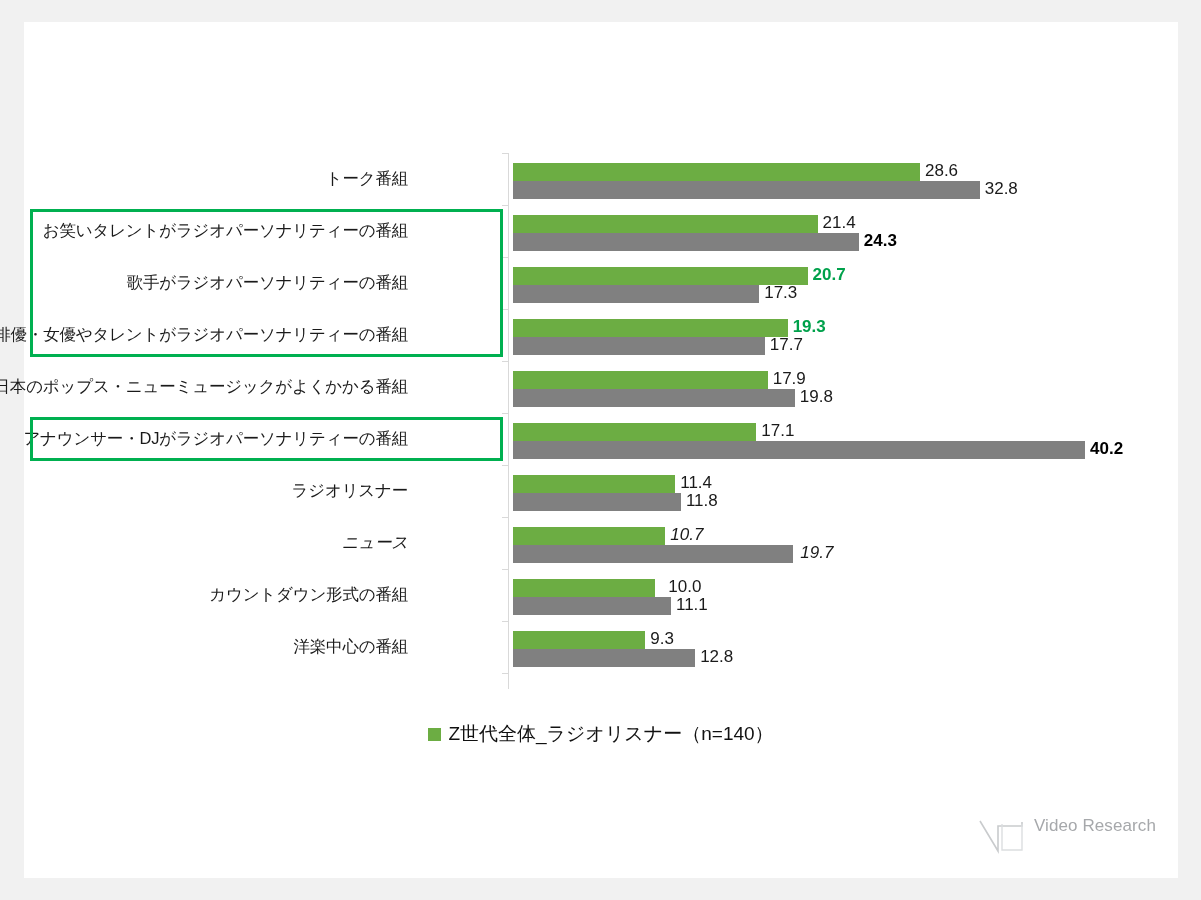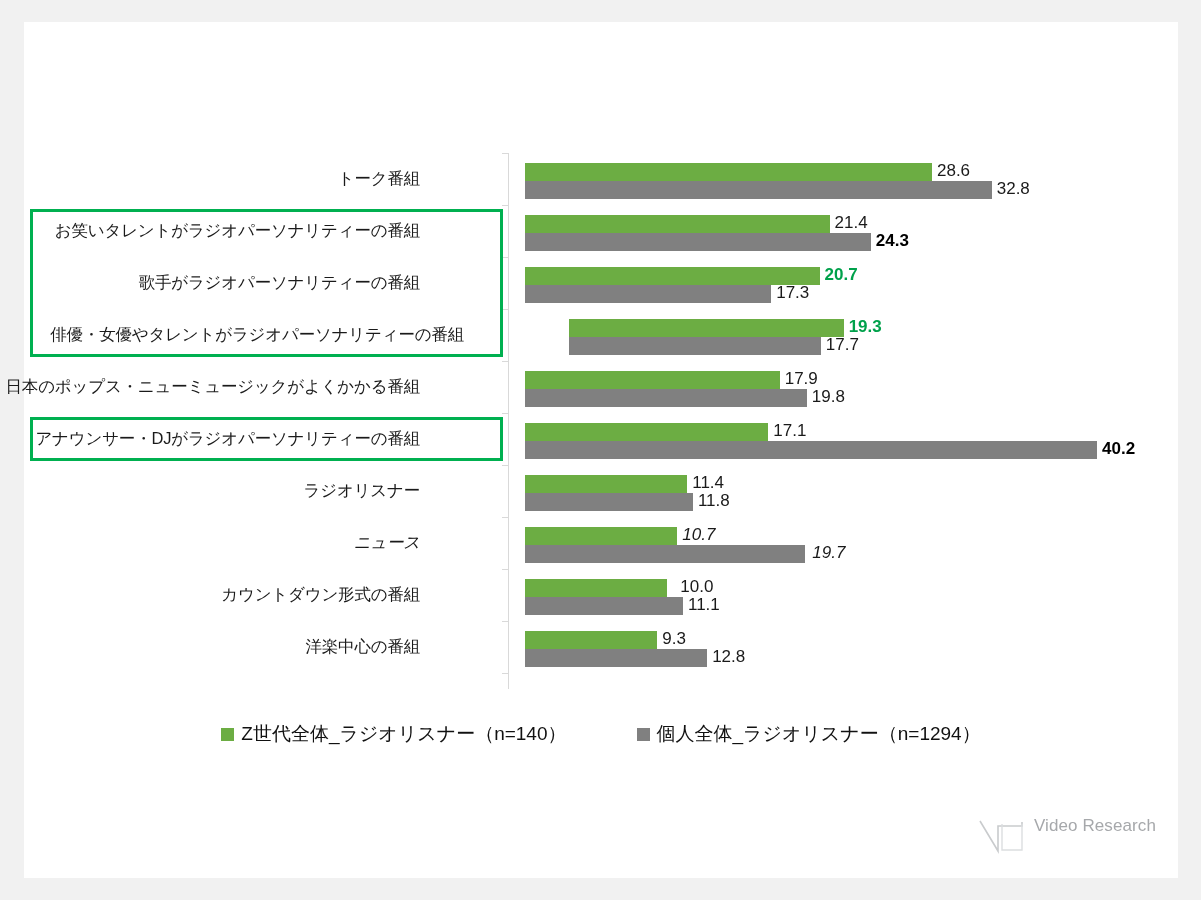--- a/index.html
+++ b/index.html
@@ -45,21 +45,21 @@
     position: absolute;
     left: 478px;
     width: 6px;
     height: 1px;
     background: #d9d9d9;
   }
 
   
   .row {
     position: absolute;
-    left: 16px;
+    left: 4px;
     width: 1064px;
     height: 52px;
   }
   .cat-label {
     position: absolute;
     right: 684px;          
     top: 0px;
     width: 470px;
     height: 52px;
     display: flex;
@@ -198,21 +198,21 @@
         </div>
         <div class="row" style="top: 235px;">
           <div class="cat-label">歌手がラジオパーソナリティーの番組</div>
           <div class="bars">
             <div class="bar green" style="width: 294.561px; background: rgb(108, 173, 67);"></div>
             <div class="bar-value green em-green" style="left: 294.561px;">20.7</div>
             <div class="bar gray" style="width: 246.179px; background: rgb(128, 128, 128);"></div>
             <div class="bar-value gray" style="left: 246.179px;">17.3</div>
           </div>
         </div>
-        <div class="row" style="top: 287px; margin-left: 44px;">
+        <div class="row" style="top: 287px;">
           <div class="cat-label">俳優・女優やタレントがラジオパーソナリティーの番組</div>
           <div class="bars">
             <div class="bar green" style="width: 274.639px; background: rgb(108, 173, 67);"></div>
             <div class="bar-value green em-green" style="left: 274.639px;">19.3</div>
             <div class="bar gray" style="width: 251.871px; background: rgb(128, 128, 128);"></div>
             <div class="bar-value gray" style="left: 251.871px;">17.7</div>
           </div>
         </div>
         <div class="row" style="top: 339px;">
           <div class="cat-label">日本のポップス・ニューミュージックがよくかかる番組</div>
@@ -270,24 +270,20 @@
         </div>
       </div>
 
     <div class="highlight-box" id="hl-1" style="border-color: rgb(0, 176, 80); top: 187px; height: 148px;"></div>
     <div class="highlight-box" id="hl-2" style="border-color: rgb(0, 176, 80); top: 395px; height: 44px;"></div>
 
     <div id="legend">
       <div class="legend-item">
         <span class="legend-swatch green"></span>
         <span>Z世代全体_ラジオリスナー（n=140）</span>
-      </div>
-      <div class="legend-item">
-        <span class="legend-swatch gray"></span>
-        <span>個人全体_ラジオリスナー（n=1294）</span>
       </div>
     </div>
 
   </div>
 
   <div id="logo">
     <svg id="logo-mark" width="48" height="40" viewBox="0 0 48 40">
       <path d="M2 5 L20 35 L20 10 L44 10 L44 6" fill="none" stroke="#c9cbcd" stroke-width="1.6"></path>
       <path d="M24 8 L24 34 L44 34 L44 8" fill="none" stroke="#dcdee0" stroke-width="1.4"></path>
     </svg>

